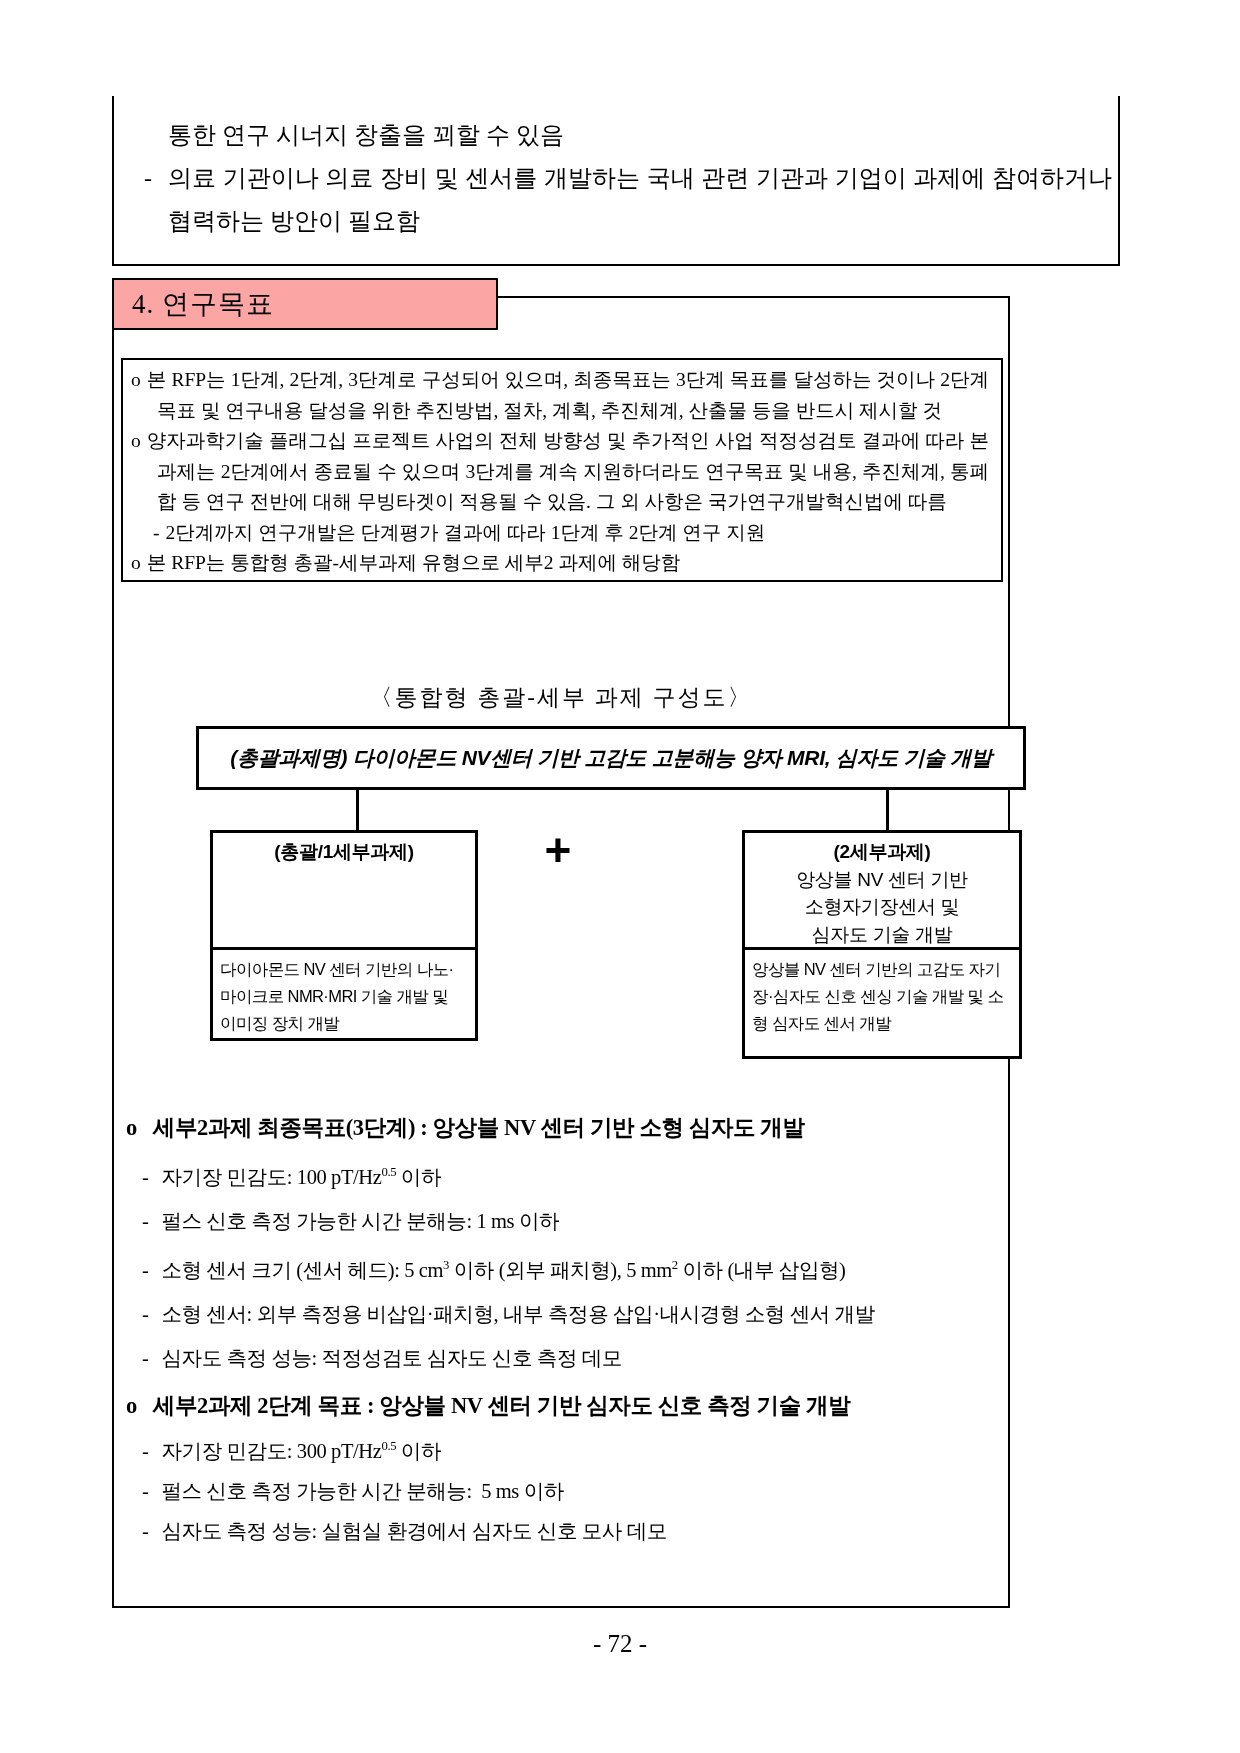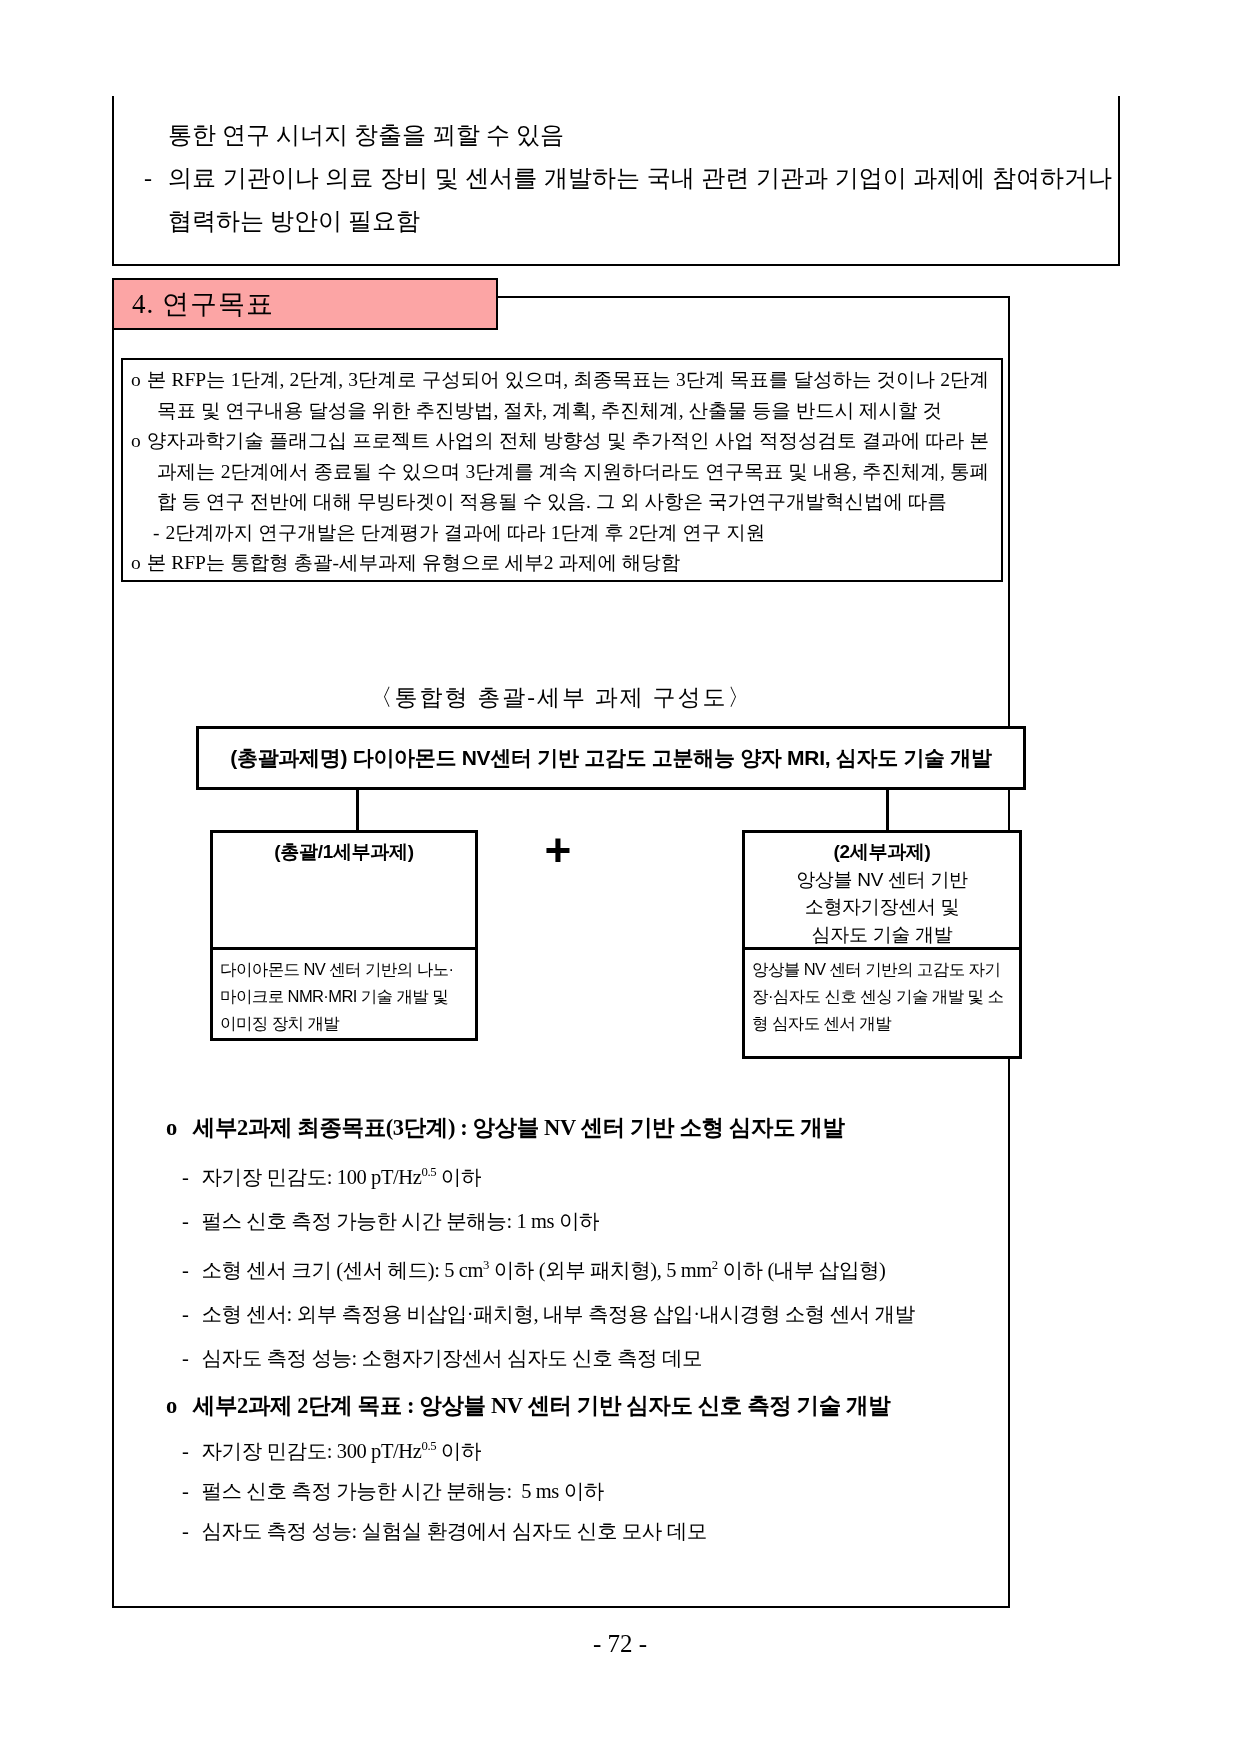--- a/index.html
+++ b/index.html
@@ -42,21 +42,21 @@
   .notice-item{margin:0;padding-left:26px;text-indent:-26px;text-align:justify;word-break:break-all;}
   .notice-item.sub{padding-left:40px;text-indent:-18px;}
   .notice-item .bullet{padding-right:6px;}
 
   
   #diagram-title{left:112px;top:682px;width:898px;text-align:center;font-size:23px;letter-spacing:2px;z-index:3;}
   #main-box{
     left:196px;top:726px;width:830px;height:64px;box-sizing:border-box;
     border:3px solid #000;background:#fff;z-index:4;
     font-family:"Liberation Sans","DejaVu Sans",sans-serif;font-weight:bold;font-size:21px;
-    display:flex;align-items:center;justify-content:center;text-align:center;letter-spacing:-0.3px;
+    display:flex;align-items:center;justify-content:center;text-align:center;letter-spacing:-0.3px;font-style:italic;
   }
   .connector{width:3px;background:#000;z-index:4;}
   #conn-left{left:356px;top:789px;height:41px;}
   #conn-right{left:886px;top:789px;height:41px;}
   .dcol-title{
     box-sizing:border-box;border:3px solid #000;background:#fff;z-index:4;
     font-family:"Liberation Sans","DejaVu Sans",sans-serif;font-size:19px;line-height:27.5px;
     text-align:center;padding-top:5px;letter-spacing:-0.3px;
   }
   #left-title{left:210px;top:830px;width:268px;height:144px;}
@@ -69,21 +69,21 @@
   }
   #left-desc{left:210px;top:947px;width:268px;height:94px;}
   #right-desc{left:742px;top:947px;width:280px;height:112px;}
   #plus-sign{
     left:528px;top:820px;width:60px;height:60px;text-align:center;line-height:60px;
     font-size:46px;font-weight:bold;z-index:4;
     font-family:"Liberation Sans","DejaVu Sans",sans-serif;
   }
 
   
-  .goals{z-index:3;font-size:20.5px;letter-spacing:-0.4px;margin-left:40px;}
+  .goals{z-index:3;font-size:20.5px;letter-spacing:-0.4px;}
   #goals-final{left:126px;top:1106px;width:884px;line-height:44px;}
   #goals-stage2{left:126px;top:1386px;width:884px;line-height:40px;}
   .goals-heading{font-weight:bold;font-size:22.5px;white-space:nowrap;}
   .goals-heading .gmark{margin-right:16px;}
   .goal-item{padding-left:16px;white-space:pre;}
   .goal-item .dash{margin-right:13px;}
   sup{font-size:0.62em;}
 
   #page-number{left:0;top:1630px;width:1240px;text-align:center;font-size:25px;z-index:2;}
 </style>
@@ -143,21 +143,21 @@
 
 <div class="abs goals" id="goals-final">
   <div class="goals-heading">
     <span class="gmark">o</span><span>세부2과제 최종목표(3단계) : 앙상블 NV 센터 기반 소형 심자도 개발</span>
   </div>
   <div>
       <div class="goal-item"><span class="dash">-</span><span>자기장 민감도: 100 pT/Hz</span><sup>0.5</sup><span> 이하</span></div>
       <div class="goal-item"><span class="dash">-</span><span>펄스 신호 측정 가능한 시간 분해능: 1 ms 이하</span></div>
       <div class="goal-item"><span class="dash">-</span><span>소형 센서 크기 (센서 헤드): 5 cm</span><sup>3</sup><span> 이하 (외부 패치형), 5 mm</span><sup>2</sup><span> 이하 (내부 삽입형)</span></div>
       <div class="goal-item"><span class="dash">-</span><span>소형 센서: 외부 측정용 비삽입·패치형, 내부 측정용 삽입·내시경형 소형 센서 개발</span></div>
-      <div class="goal-item"><span class="dash">-</span><span>심자도 측정 성능: 소형자기장센서 심자도 신호 측정 데모</span></div>
+      <div class="goal-item"><span class="dash">-</span><span>심자도 측정 성능: 적정성검토 심자도 신호 측정 데모</span></div>
     </div>
 </div>
 
 <div class="abs goals" id="goals-stage2">
   <div class="goals-heading">
     <span class="gmark">o</span><span>세부2과제 2단계 목표 : 앙상블 NV 센터 기반 심자도 신호 측정 기술 개발</span>
   </div>
   <div>
       <div class="goal-item"><span class="dash">-</span><span>자기장 민감도: 300 pT/Hz</span><sup>0.5</sup><span> 이하</span></div>
       <div class="goal-item"><span class="dash">-</span><span>펄스 신호 측정 가능한 시간 분해능:  5 ms 이하</span></div>

